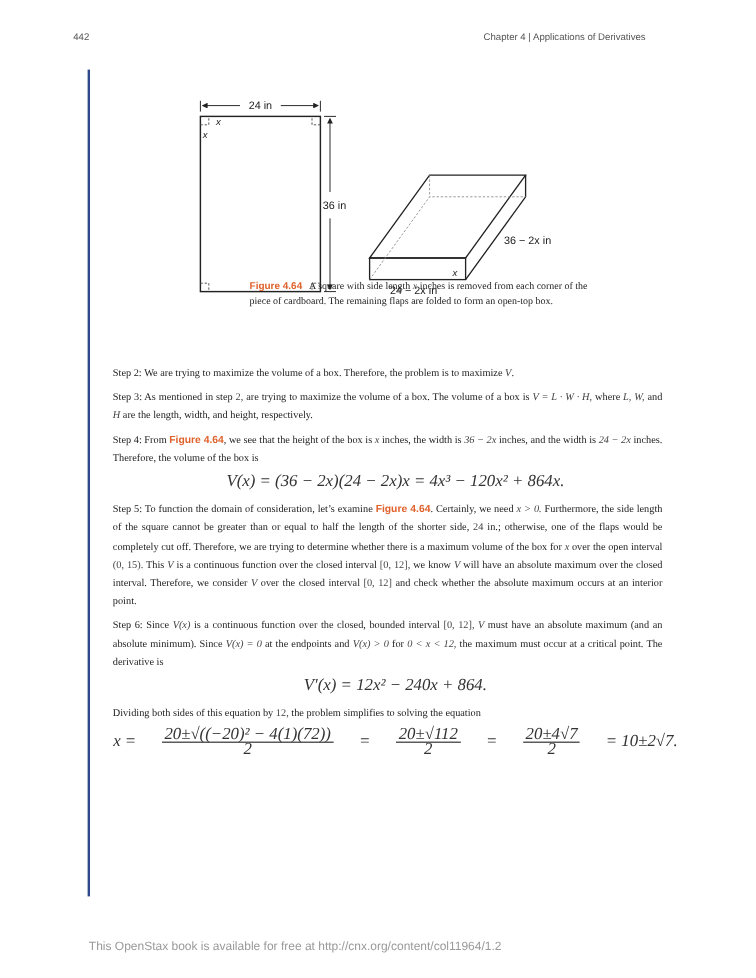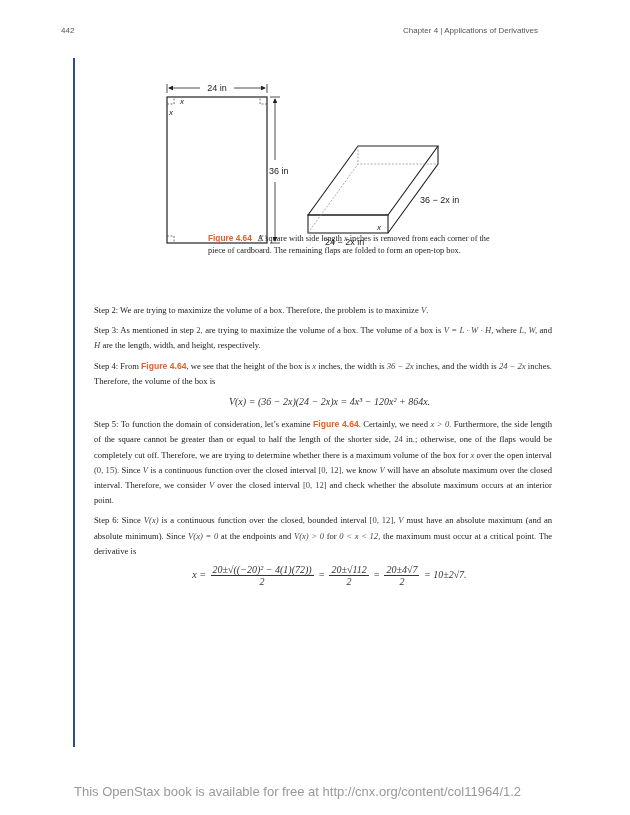--- a/index.html
+++ b/index.html
@@ -8,25 +8,25 @@
     .page-num { position: absolute; left: 61px; text-align: center; }
     .chapter { position: absolute; right: 92px; }
     .side-bar { position: absolute; left: 73px; top: 58px; width: 2px; height: 689px; background: #2f4a8a; }
     .figure-svg { position: absolute; left: 0; top: 0; }
     .caption { position: absolute; left: 168px; top: 232px; width: 290px; font-size: 8.3px; line-height: 12px; color: #222; margin-left: 40px; }
     .fig-ref { font-family: "Liberation Sans", sans-serif; font-weight: bold; color: #e0612b; }
     .body { position: absolute; left: 94px; top: 303px; width: 471px; font-size: 8.6px; line-height: 15.2px; text-align: justify; }
     .para { margin: 0 13px 5px 0; }
     .mi { font-family: "Liberation Serif", serif; font-style: italic; color: #444; }
     .mn { font-family: "Liberation Serif", serif; color: #444; }
-    .eq { text-align: center; margin: 4px 0 8px 0; font-size: 10px; color: #333; }
-    .frac { display: inline-block; vertical-align: middle; text-align: center; margin: 0 2px; }
+    .eq { text-align: center; margin: 4px 0 8px 0; font-size: 14px; color: #333; }
+    .frac { display: inline-block; vertical-align: middle; text-align: center; margin: 0 18px; }
     .frac .num { display: block; border-bottom: 0.8px solid #333; padding: 0 2px; line-height: 11px; }
     .frac .den { display: block; line-height: 11px; }
-    .footer { position: absolute; left: 74px; top: 784px; font-family: "Liberation Sans", sans-serif; font-size: 13px; color: #999; text-align: center; }
+    .footer { position: absolute; left: 74px; top: 784px; font-family: "Liberation Sans", sans-serif; font-size: 10px; color: #999; text-align: center; }
   </style>
 </head>
 <body>
 
 <div class="header">
   <span class="page-num">442</span>
   <span class="chapter">Chapter 4 | Applications of Derivatives</span>
 </div>
 
 <div class="side-bar"></div>
@@ -117,21 +117,21 @@
   <p class="para">
     <span>Step 5: To function the domain of consideration, let’s examine</span>
     <span class="fig-ref">Figure 4.64</span><span>. Certainly, we need</span>
     <span class="mi">x &gt; 0.</span>
     <span>Furthermore, the side length of the square cannot be greater than or equal to half the length of the shorter side,</span>
     <span class="mn">24</span>
     <span>in.; otherwise, one of the flaps would be completely cut off. Therefore, we are trying to determine whether there is a maximum volume of the box for</span>
     <span class="mi">x</span>
     <span>over the open interval</span>
     <span class="mn">(0, 15).</span>
-    <span>Since</span>
+    <span>This</span>
     <span class="mi">V</span>
     <span>is a continuous function over the closed interval</span>
     <span class="mn">[0, 12],</span>
     <span>we know</span>
     <span class="mi">V</span>
     <span>will have an absolute maximum over the closed interval. Therefore, we consider</span>
     <span class="mi">V</span>
     <span>over the closed interval</span>
     <span class="mn">[0, 12]</span>
     <span>and check whether the absolute maximum occurs at an interior point.</span>
@@ -144,22 +144,28 @@
     <span class="mn">[0, 12],</span>
     <span class="mi">V</span>
     <span>must have an absolute maximum (and an absolute minimum). Since</span>
     <span class="mi">V(x) = 0</span>
     <span>at the endpoints and</span>
     <span class="mi">V(x) &gt; 0</span>
     <span>for</span>
     <span class="mi">0 &lt; x &lt; 12,</span>
     <span>the maximum must occur at a critical point. The derivative is</span>
   </p>
+  <div class="eq mi">V′(x) = 12x² − 240x + 864.</div>
 
 
+  <p class="para">
+    <span>Dividing both sides of this equation by</span>
+    <span class="mn">12,</span>
+    <span>the problem simplifies to solving the equation</span>
+  </p>
 
   <div class="eq mi">
     <span>x =</span>
     <span class="frac"><span class="num">20±√((−20)² − 4(1)(72))</span><span class="den">2</span></span>
     =
     <span class="frac"><span class="num">20±√112</span><span class="den">2</span></span>
     =
     <span class="frac"><span class="num">20±4√7</span><span class="den">2</span></span>
     <span>= 10±2√7.</span>
   </div>

